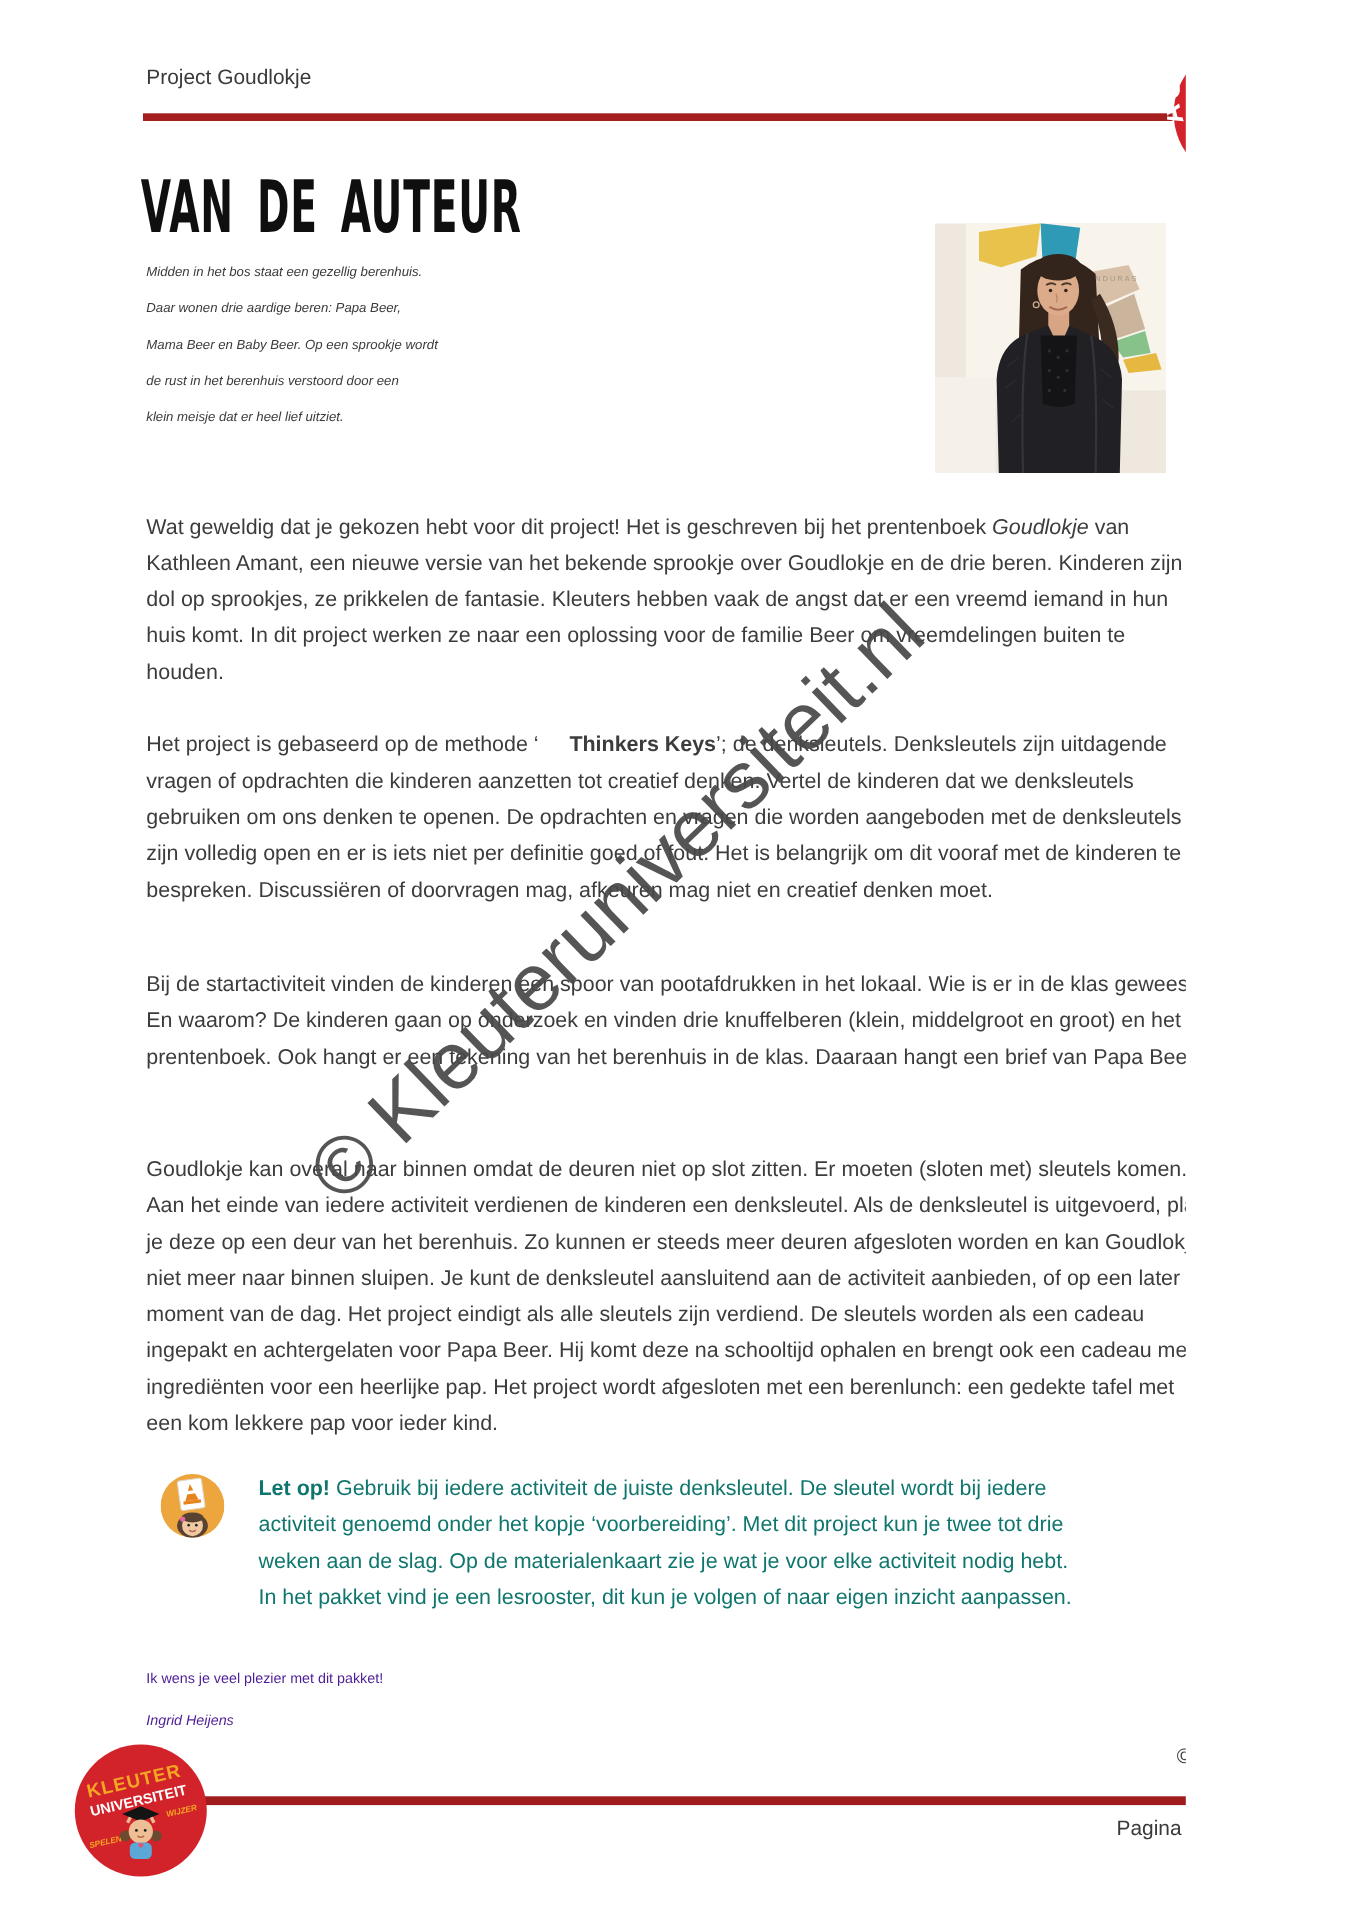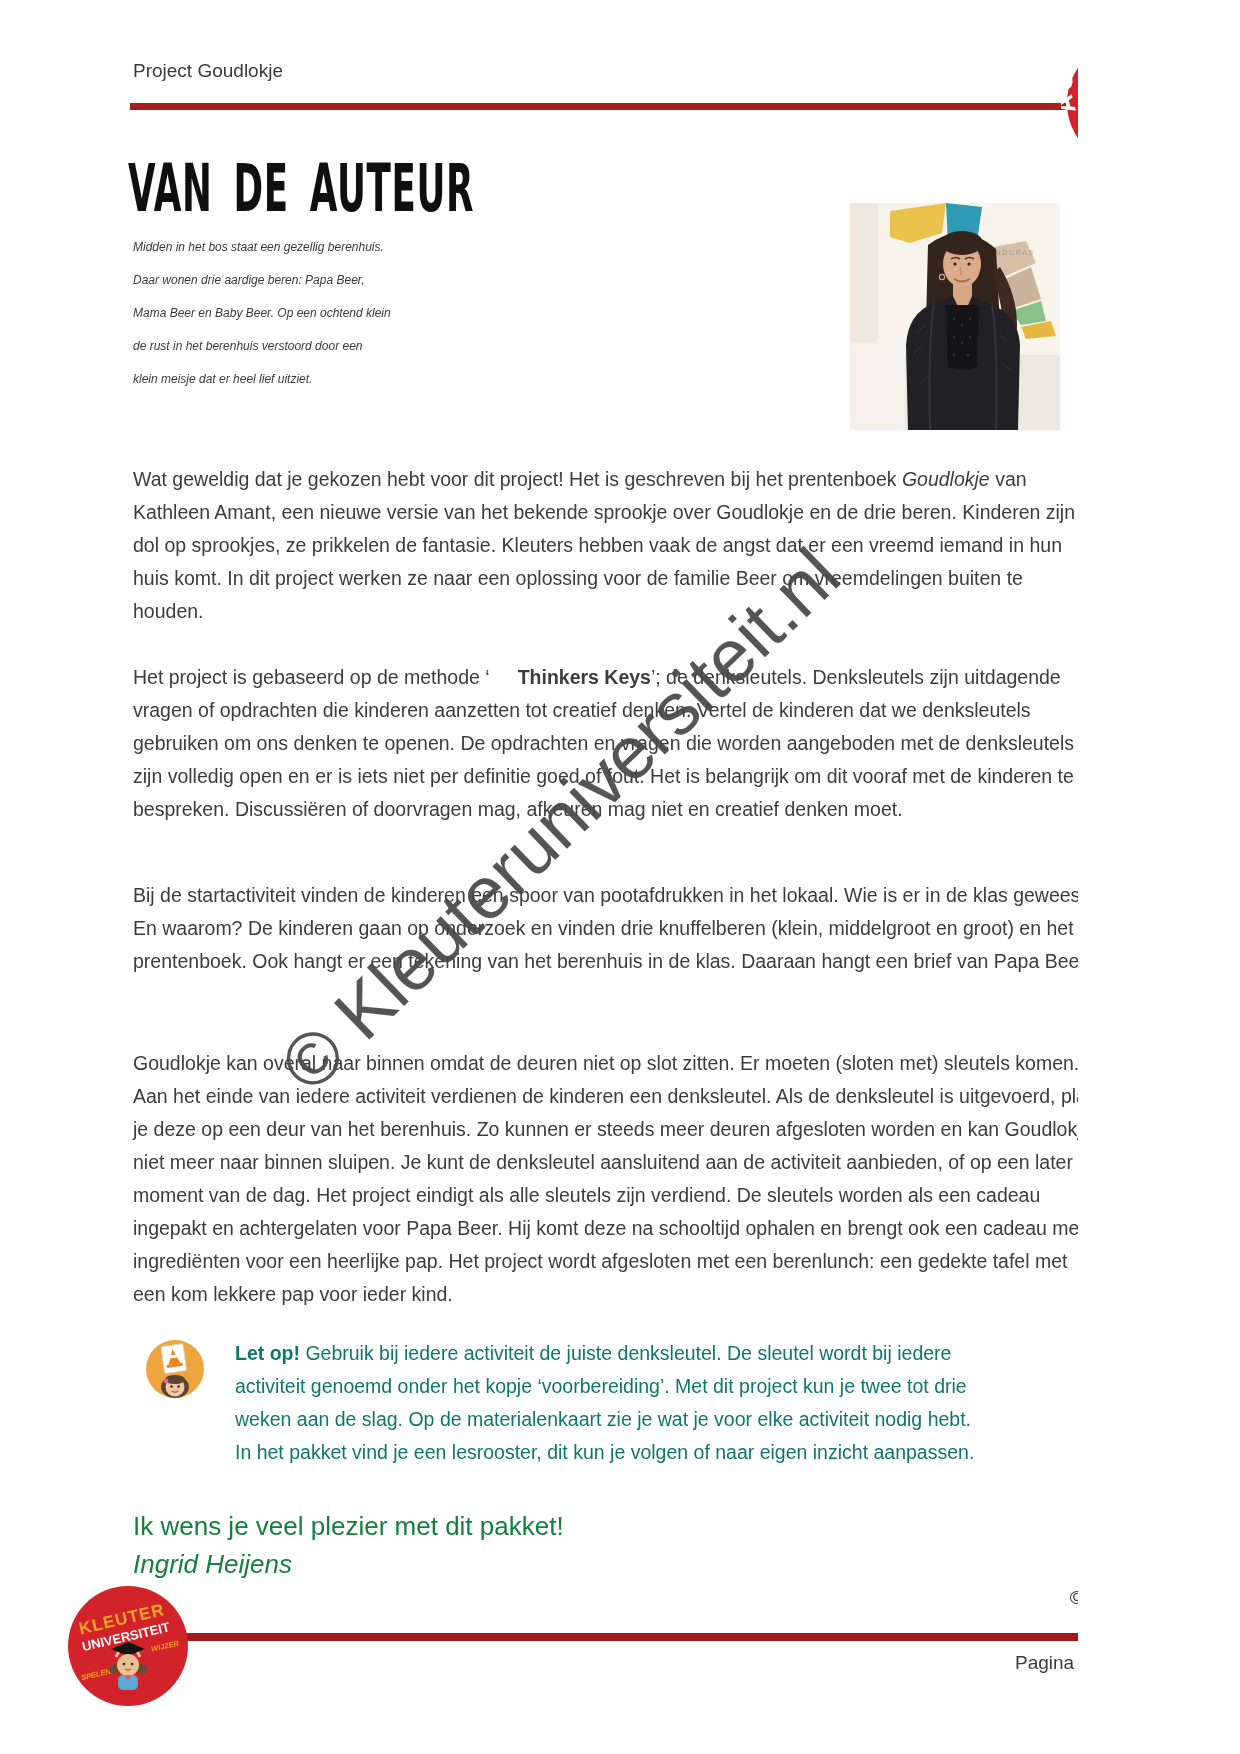--- a/index.html
+++ b/index.html
@@ -23,21 +23,21 @@
   .photo{position:absolute;left:850px;top:203px;width:210px;height:227px;}
   
   .para{position:absolute;left:133px;width:965px;font-size:19.5px;line-height:33px;color:#3c3c3c;}
   .p1{top:443px;} .p2{top:641px;} .p3{top:859px;} .p4{top:1027px;}
   .para em{font-style:italic;} .para strong{font-weight:bold;margin-left:28px;}
   
   .note-icon{position:absolute;left:146px;top:1340px;width:58px;height:58px;}
   .note-text{position:absolute;left:235px;top:1337px;font-size:19.5px;line-height:33px;color:#0f766e;white-space:nowrap;}
   .note-text strong{font-weight:bold;}
   
-  .closing{position:absolute;left:133px;top:1507px;font-size:26px;line-height:38px;color:#15803d;}
+  .closing{position:absolute;left:133px;top:1507px;font-size:13px;line-height:38px;color:#4c1d95;}
   .closing .sig{font-style:italic;}
   
   .watermark{
     position:absolute;left:560px;top:820px;z-index:6;
     transform:translate(-50%,-50%) rotate(-44deg);
     font-size:74px;color:rgba(72,72,72,0.93);white-space:nowrap;pointer-events:none;
     font-family:"Liberation Sans",sans-serif;
   }
   
   .footer-line{position:absolute;left:128px;top:1633px;width:984px;height:8px;background:#a01b1b;}
@@ -137,21 +137,21 @@
           <circle cx="118" cy="152" r="1.5"></circle>
       </g>
       <path d="M84 100 Q78 140 80 227 M142 102 Q148 140 146 227" stroke="#34343a" stroke-width="2" fill="none"></path>
       <path d="M66 130 l10 -8 M64 150 l10 -8 M70 180 l10 -8 M150 132 l10 8 M152 160 l10 8" stroke="#2c2c31" stroke-width="1.2"></path>
     </g>
   </svg>
 
   <div class="intro">
     <div>Midden in het bos staat een gezellig berenhuis.</div>
     <div>Daar wonen drie aardige beren: Papa Beer,</div>
-    <div>Mama Beer en Baby Beer. Op een ochtend klein</div>
+    <div>Mama Beer en Baby Beer. Op een sprookje wordt</div>
     <div>de rust in het berenhuis verstoord door een</div>
     <div>klein meisje dat er heel lief uitziet.</div>
   </div>
 
   <p class="para p1"><span>Wat geweldig dat je gekozen hebt voor dit project! Het is geschreven bij het prentenboek </span><em>Goudlokje</em><span> van Kathleen Amant, een nieuwe versie van het bekende sprookje over Goudlokje en de drie beren. Kinderen zijn dol op sprookjes, ze prikkelen de fantasie. Kleuters hebben vaak de angst dat er een vreemd iemand in hun huis komt. In dit project werken ze naar een oplossing voor de familie Beer om vreemdelingen buiten te houden.</span></p>
 
   <p class="para p2"><span>Het project is gebaseerd op de methode ‘</span><strong>Thinkers Keys</strong><span>’; de denksleutels. Denksleutels zijn uitdagende vragen of opdrachten die kinderen aanzetten tot creatief denken. Vertel de kinderen dat we denksleutels gebruiken om ons denken te openen. De opdrachten en vragen die worden aangeboden met de denksleutels zijn volledig open en er is iets niet per definitie goed of fout. Het is belangrijk om dit vooraf met de kinderen te bespreken. Discussiëren of doorvragen mag, afkeuren mag niet en creatief denken moet.</span></p>
 
   <p class="para p3">Bij de startactiviteit vinden de kinderen een spoor van pootafdrukken in het lokaal. Wie is er in de klas geweest? En waarom? De kinderen gaan op onderzoek en vinden drie knuffelberen (klein, middelgroot en groot) en het prentenboek. Ook hangt er een tekening van het berenhuis in de klas. Daaraan hangt een brief van Papa Beer.</p>
 

